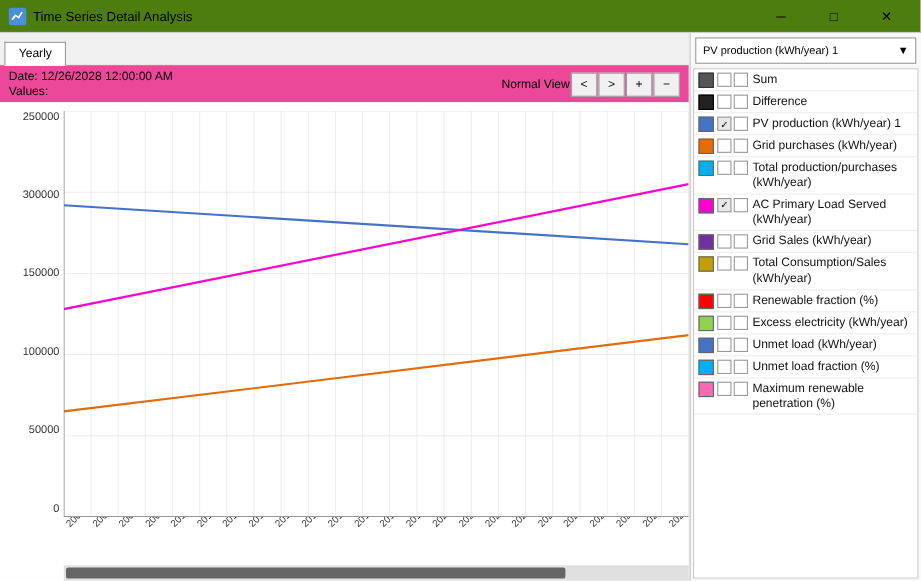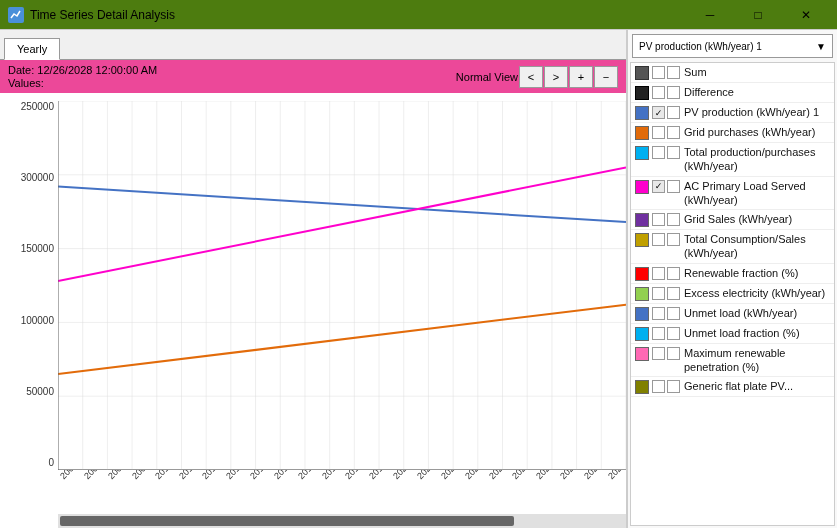--- a/index.html
+++ b/index.html
@@ -305,24 +305,16 @@
 
       <div class="legend-item">
         <div class="legend-item-color" style="background:#FF69B4;"></div>
         <div class="legend-item-checks">
           <div class="legend-item-check"></div>
           <div class="legend-item-check"></div>
         </div>
         <span class="legend-item-label">Maximum renewable penetration (%)</span>
       </div>
 
-      <div class="legend-item">
-        <div class="legend-item-color" style="background:#808000;"></div>
-        <div class="legend-item-checks">
-          <div class="legend-item-check"></div>
-          <div class="legend-item-check"></div>
-        </div>
-        <span class="legend-item-label">Generic flat plate PV...</span>
-      </div>
     </div>
 
   </div>
 </div>
 
 </body></html>

